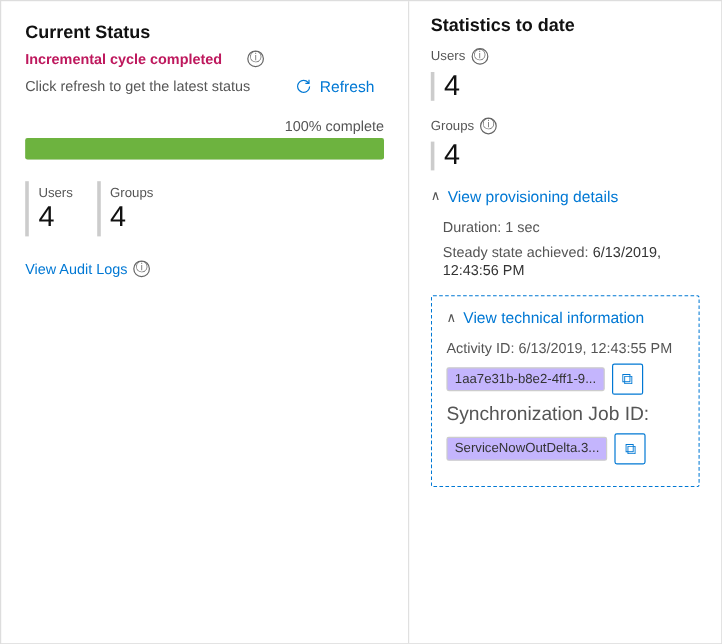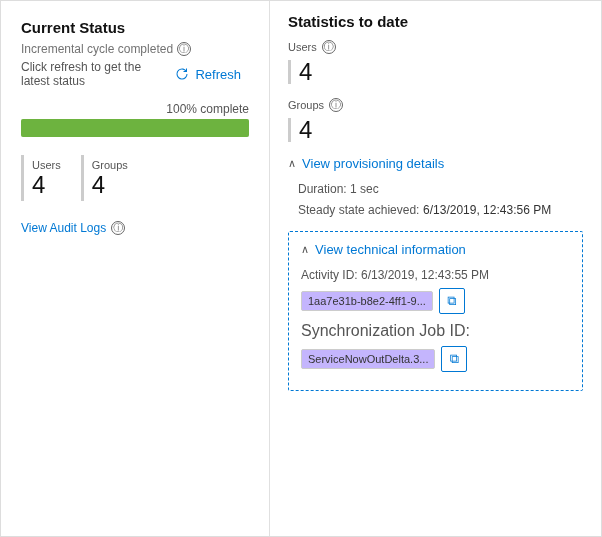--- a/index.html
+++ b/index.html
@@ -13,41 +13,41 @@
       overflow: hidden;
     }
     .container {
       display: flex;
       width: 602px;
       height: 537px;
       border: 1px solid #ddd;
     }
     
     .left-panel {
-      width: 269px;
+      width: 340px;
       border-right: 1px solid #e0e0e0;
       padding: 18px 20px;
       flex-shrink: 0;
     }
     .panel-title {
       font-size: 15px;
       font-weight: 600;
       color: #111;
       margin-bottom: 6px;
     }
     .subtitle-row {
       display: flex;
       align-items: center;
       margin-bottom: 4px;
     }
     .subtitle-text {
       font-size: 12px;
-      font-weight: 400;
-      color: #737373;
-      margin-right: 4px;
+      font-weight: 700;
+      color: #be185d;
+      margin-right: 21px;
     }
     .info-icon {
       display: inline-block;
       width: 14px;
       height: 14px;
       border: 1px solid #666;
       border-radius: 50%;
       text-align: center;
       line-height: 12px;
       font-size: 10px;

